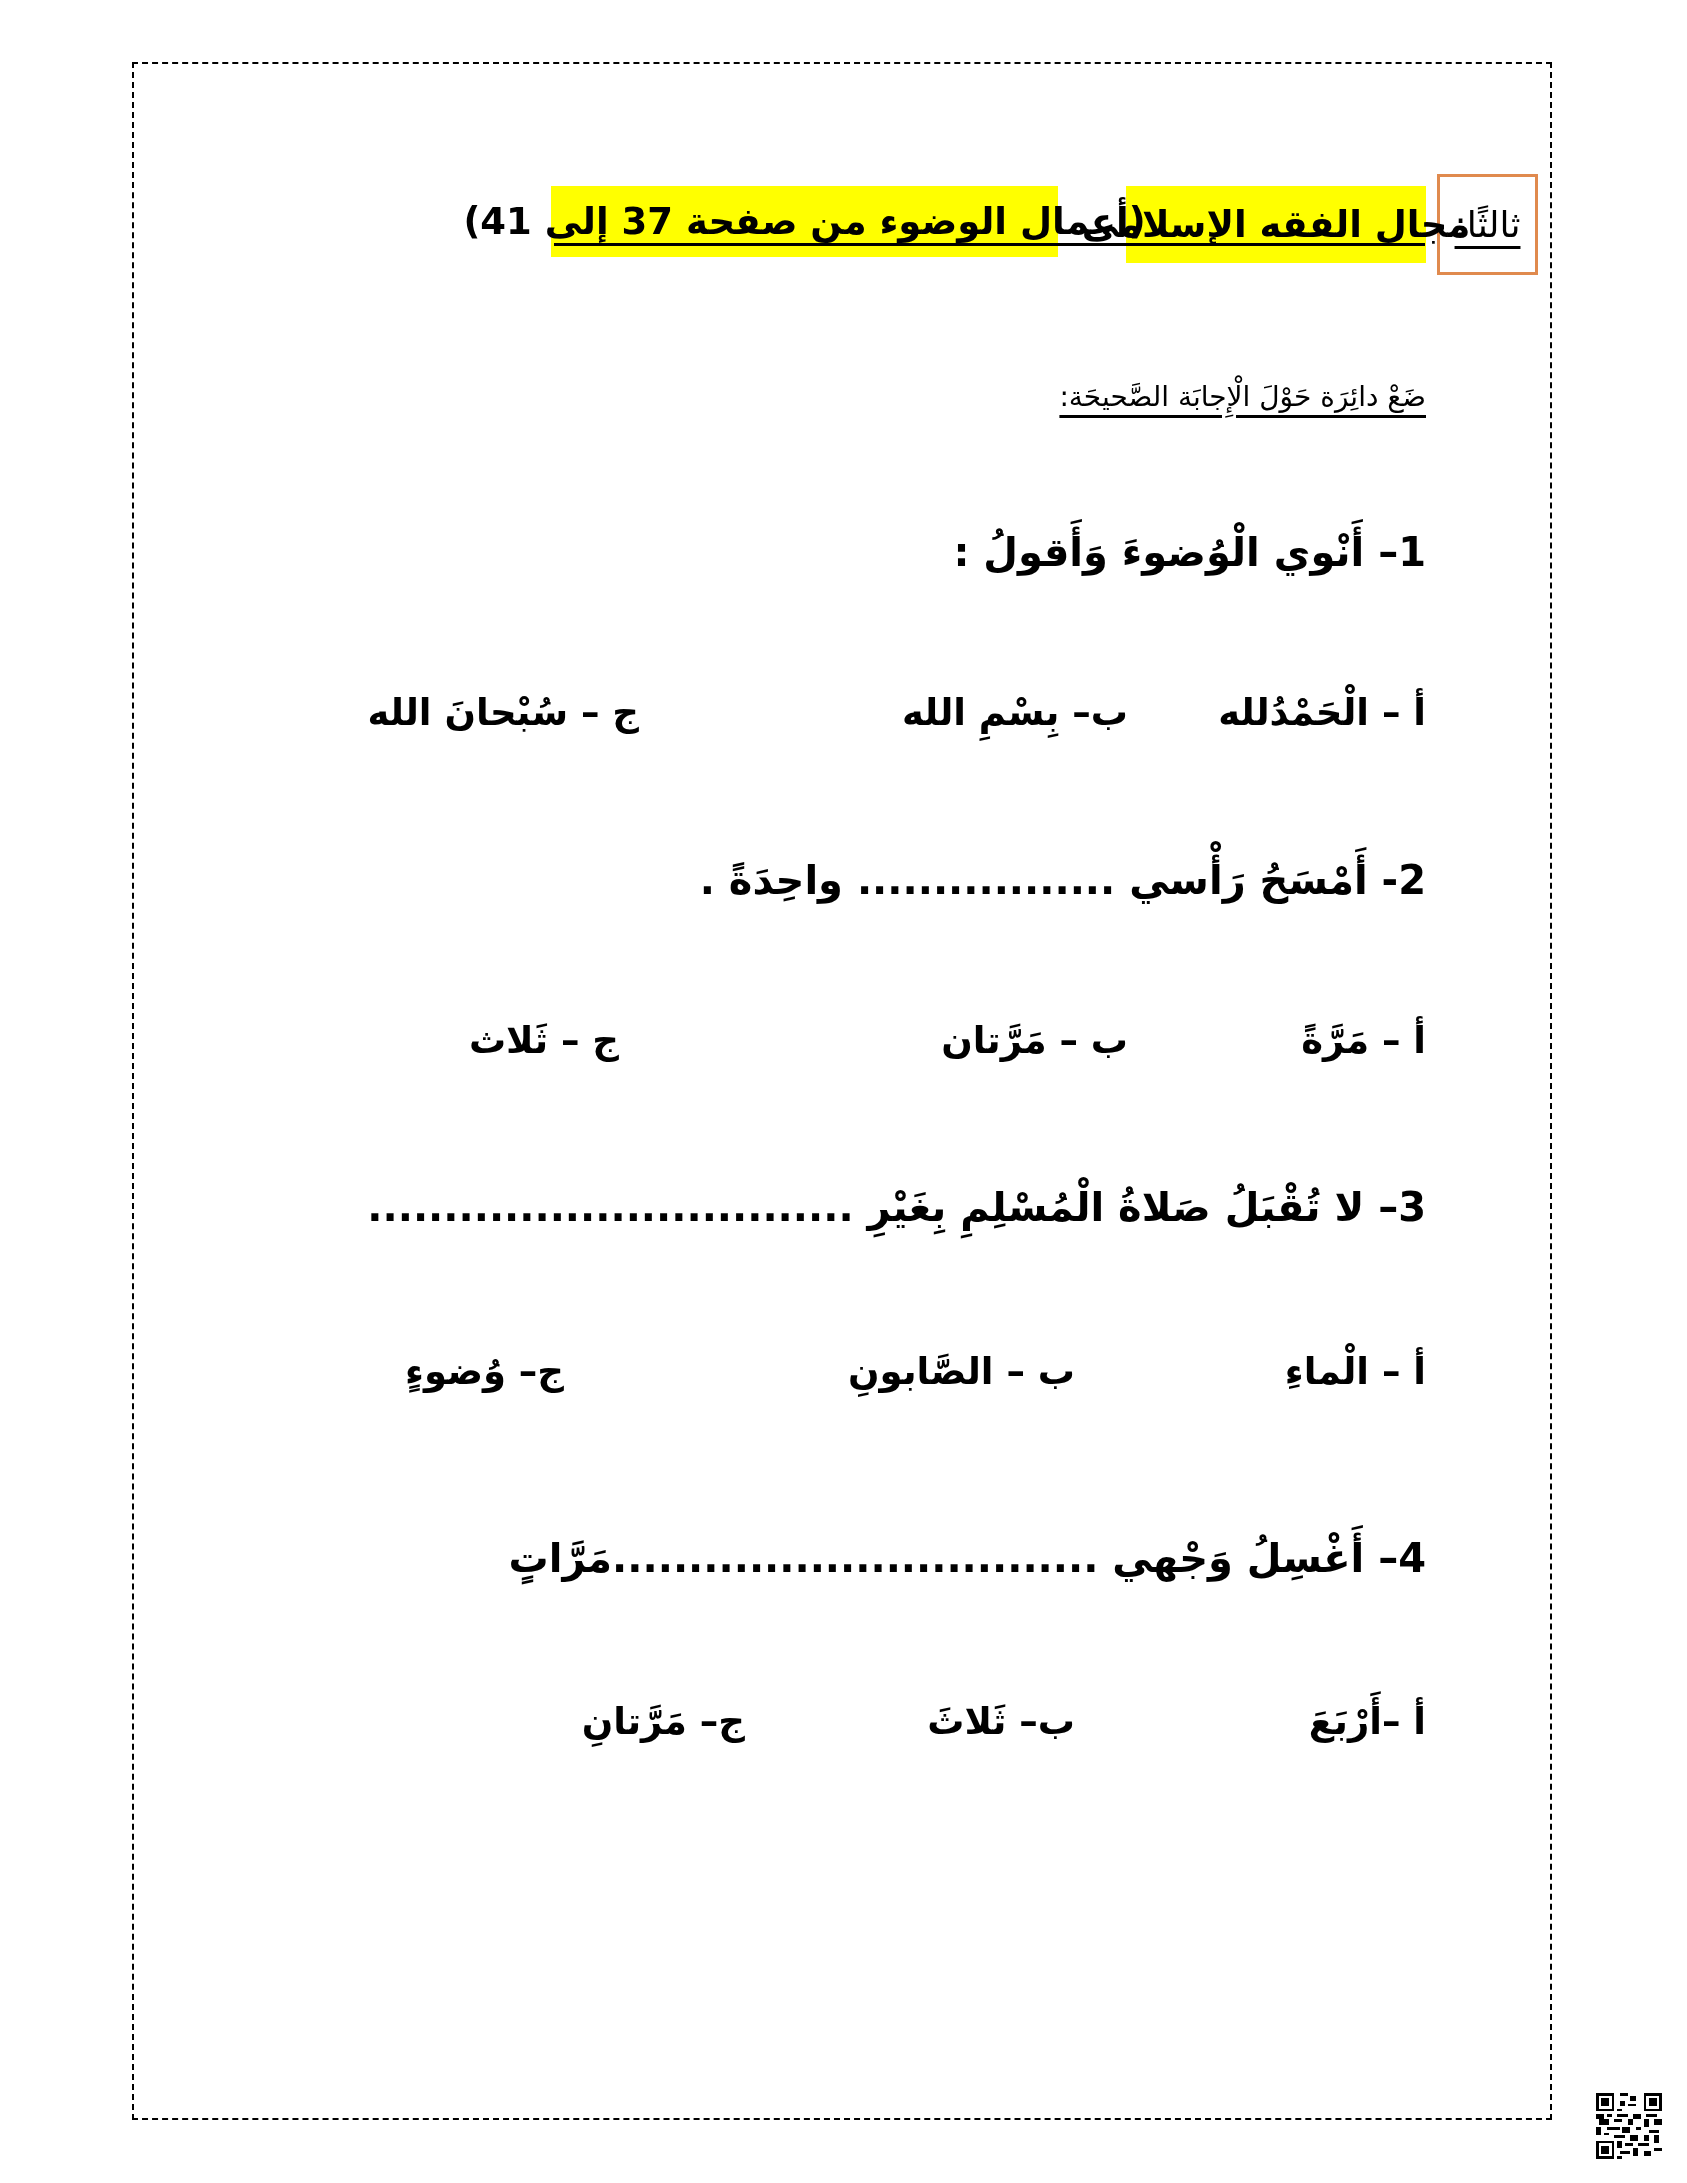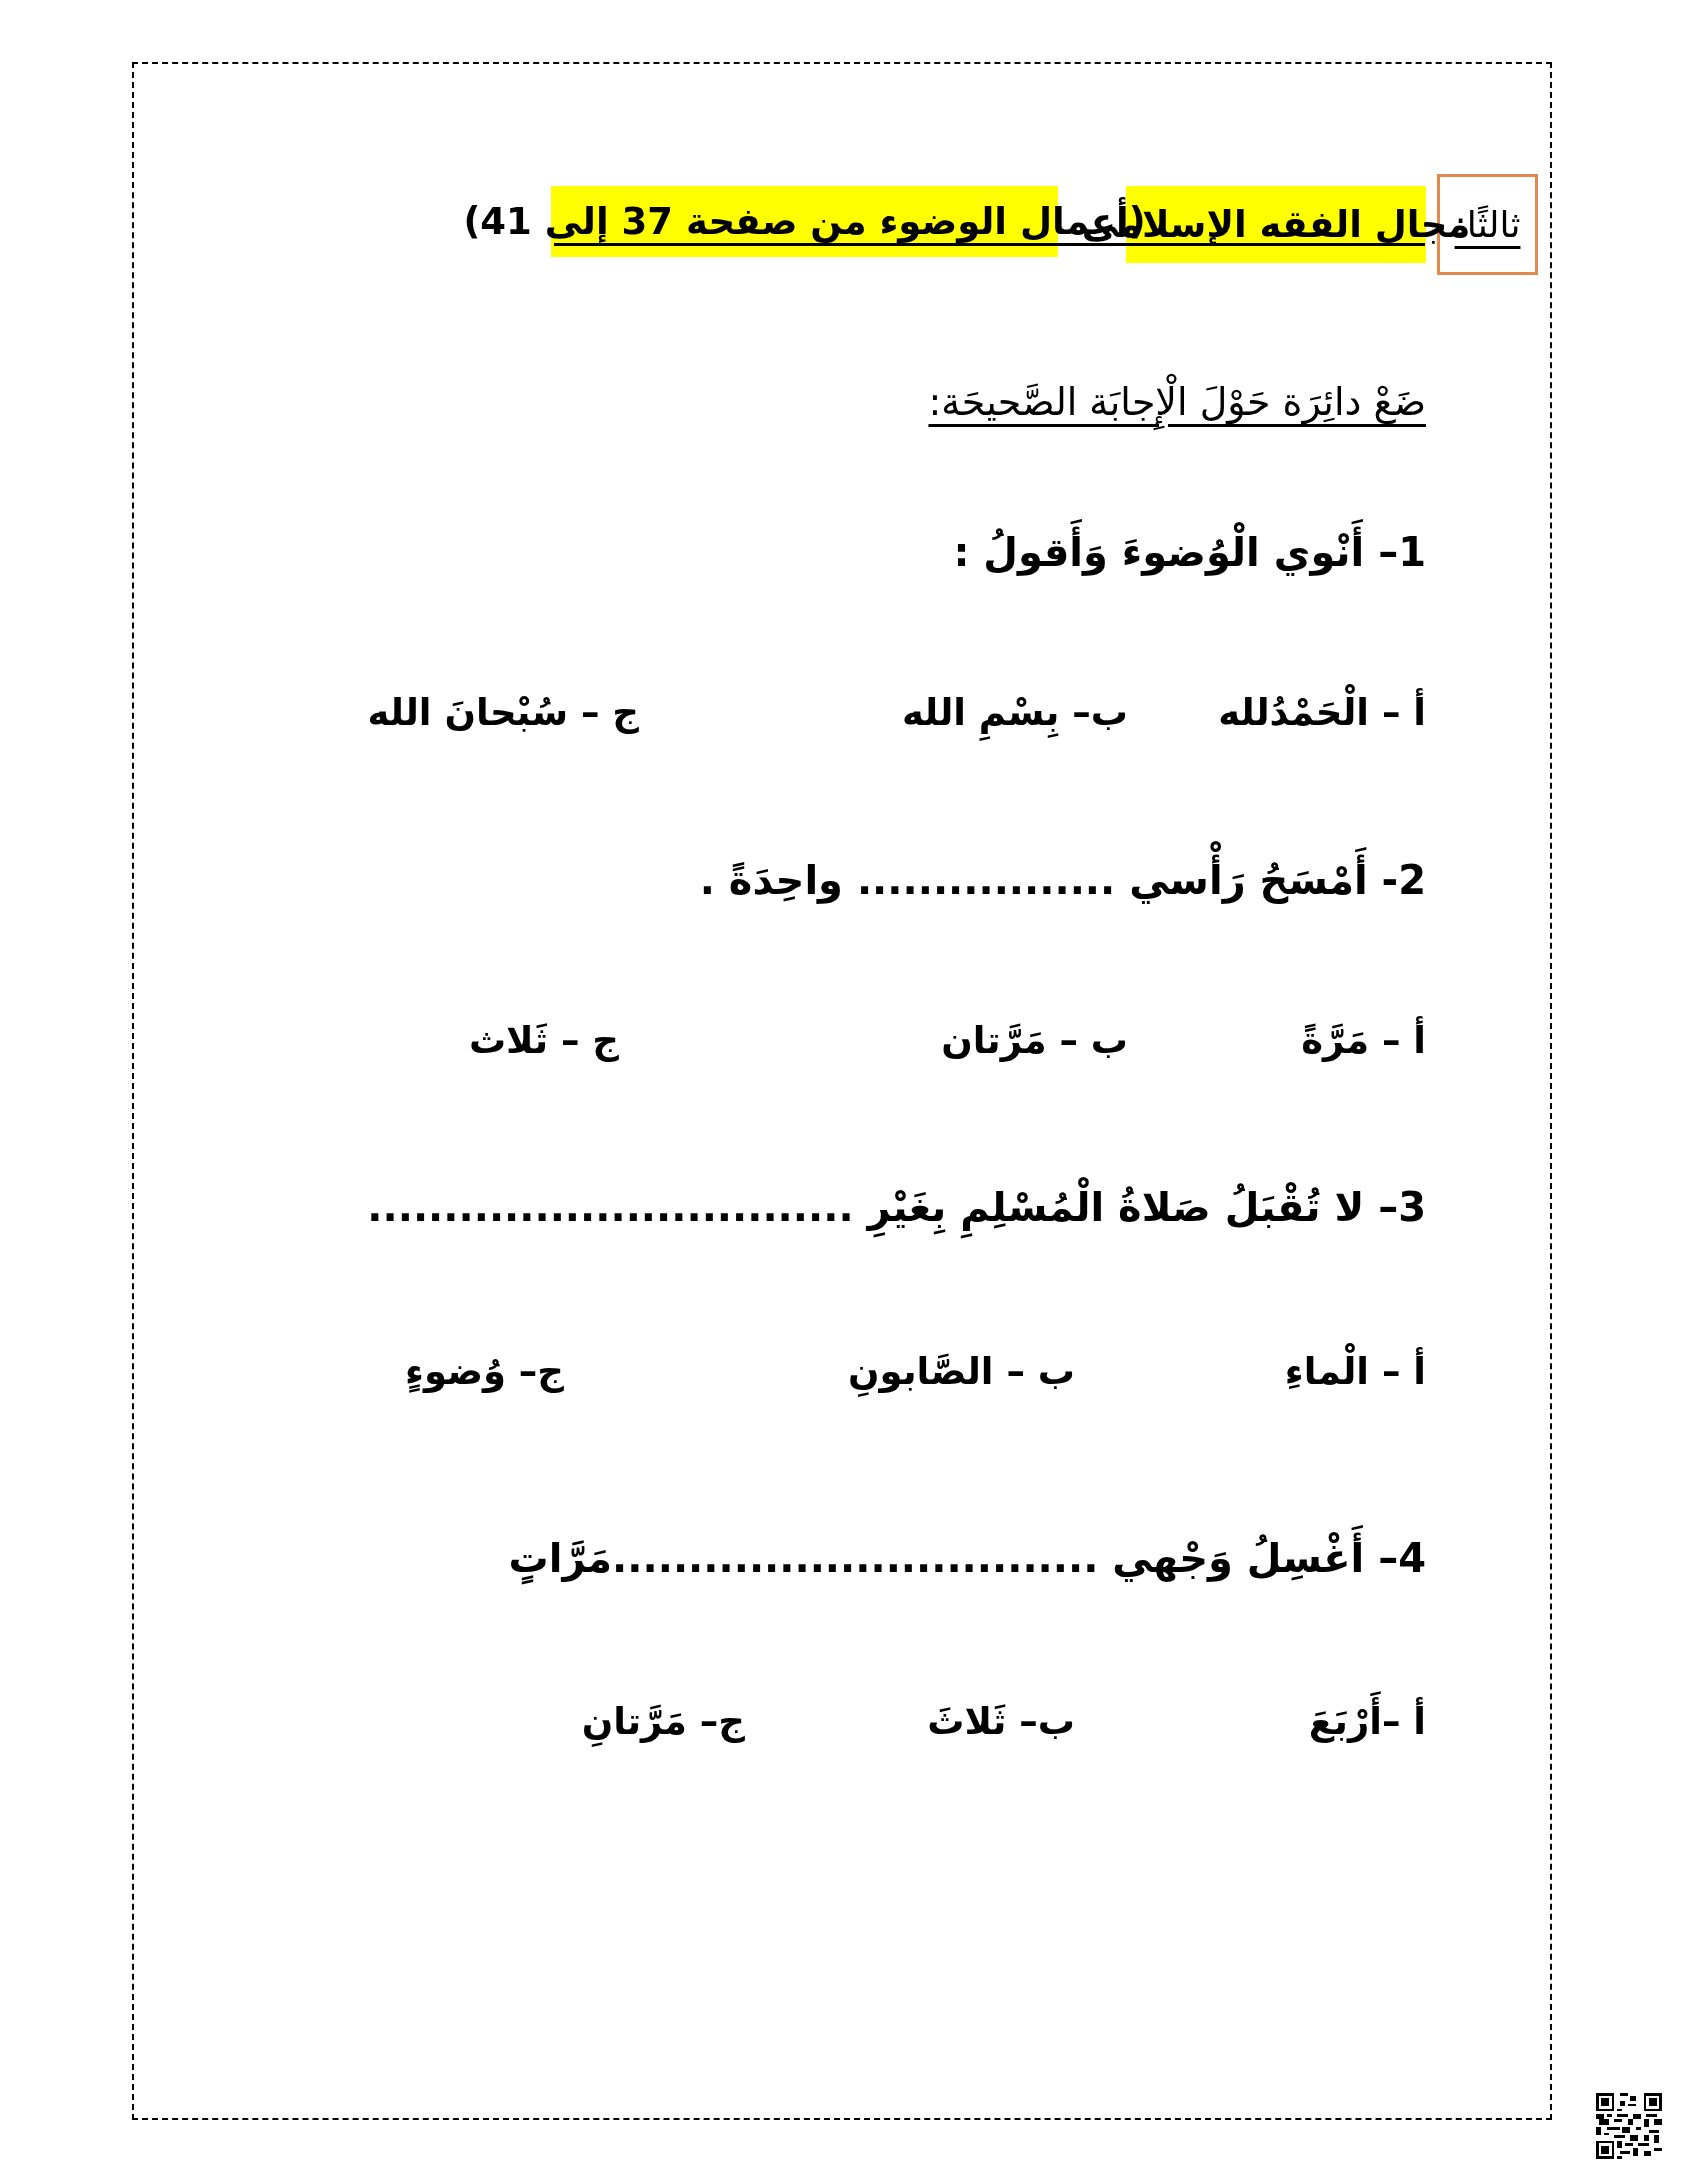--- a/index.html
+++ b/index.html
@@ -73,21 +73,21 @@
       top: 243px;
       width: 871px;
       height: 3.3px;
       background: #000000;
     }
     .instruction {
       position: absolute;
       right: 261px;
       top: 380px;
       direction: rtl;
-      font-size: 38px;
+      font-size: 28px;
       text-decoration: underline;
       text-decoration-thickness: 2.6px;
       text-underline-offset: 9.3px;
       white-space: nowrap;
     }
     .question {
       position: absolute;
       right: 261px;
       direction: rtl;
       font-size: 40px;

